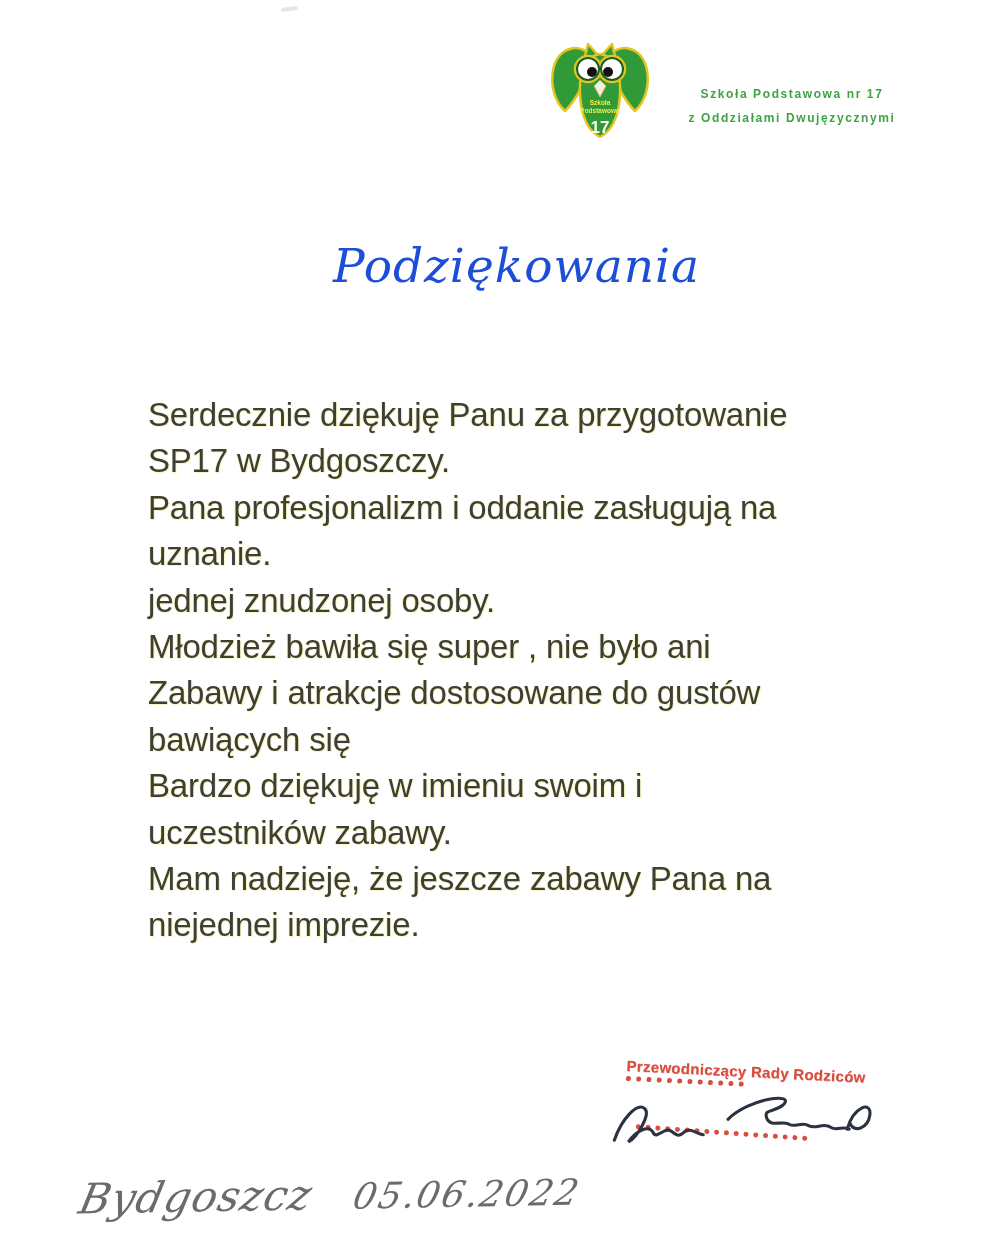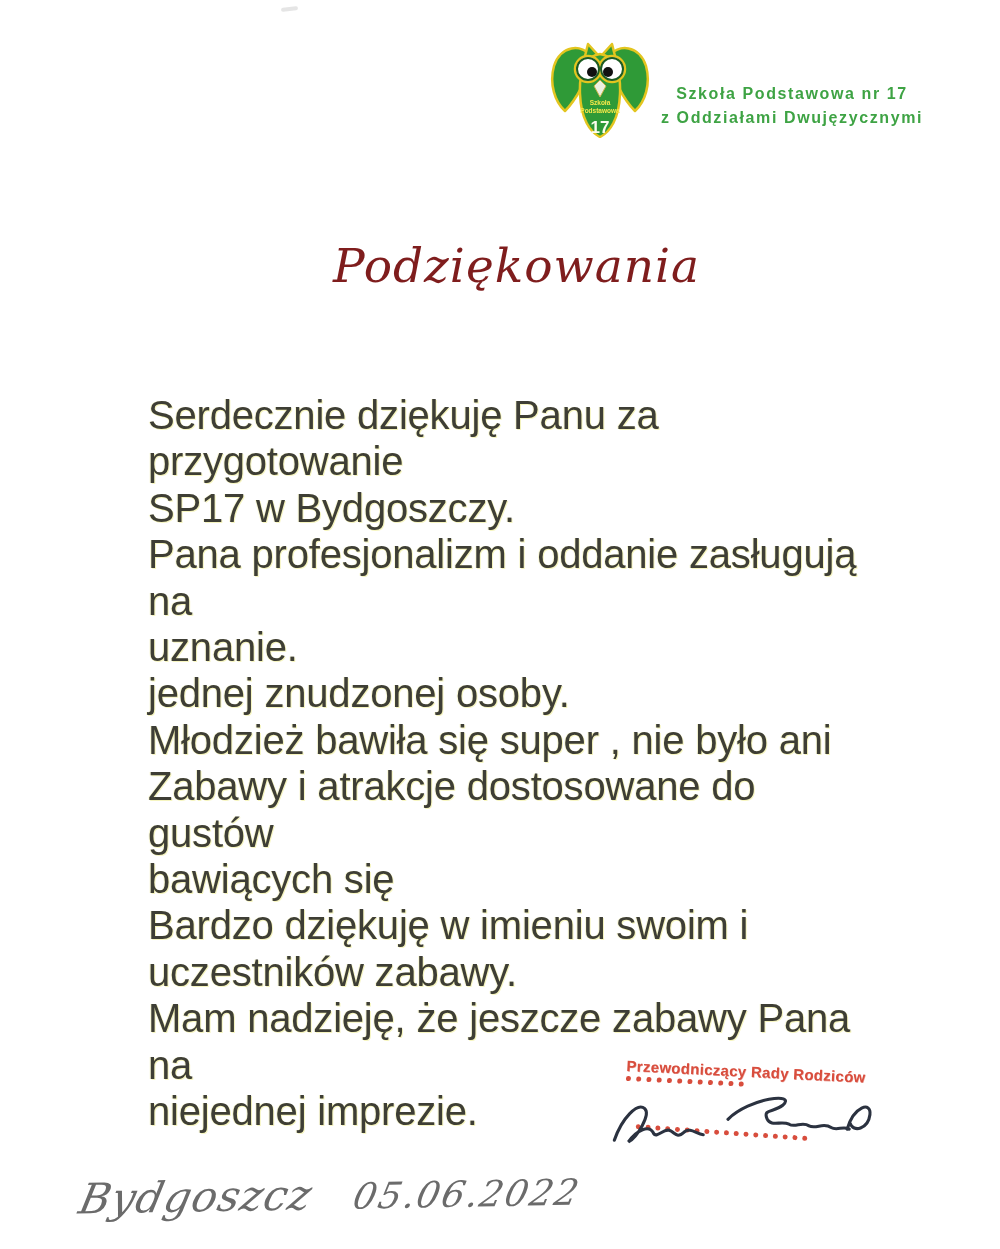--- a/index.html
+++ b/index.html
@@ -18,36 +18,36 @@
     width: 17px; height: 4px; background: #cfcfcf;
     opacity: .55; border-radius: 2px; transform: rotate(-7deg);
   }
 
   
   .logo-owl { position: absolute; left: 548px; top: 42px; }
   .logo-owl text { font-family: "Liberation Sans", sans-serif; font-weight: bold; }
   .logo-name {
     position: absolute; left: 642px; top: 82px; width: 300px;
     text-align: center; color: #3ea344; font-weight: bold;
-    font-size: 16px; line-height: 24px; letter-spacing: 1.6px;
+    font-size: 12px; line-height: 24px; letter-spacing: 1.6px;
     white-space: nowrap;
   }
 
   
   .title {
     position: absolute; left: 333px; top: 238px;
     font-family: "DejaVu Serif", serif; font-style: italic;
-    font-weight: 500; font-size: 47px; color: #7f1d1d;
+    font-weight: 500; font-size: 47px; color: #1d4ed8;
     letter-spacing: 1px;
   }
 
   
   .letter {
     position: absolute; left: 148px; top: 392px; width: 720px;
-    font-size: 40px; line-height: 46.4px; color: #3e3e35;
+    font-size: 33px; line-height: 46.4px; color: #3e3e35;
     letter-spacing: -0.2px;
     text-shadow: 1px 1px 0 rgba(238,236,140,.55), -1px 0 0 rgba(238,236,140,.35);
   }
 
   
   .stamp {
     position: absolute; left: 627px; top: 1057px;
     transform: rotate(2.8deg); transform-origin: left top;
     color: #d6402f; opacity: .93;
   }

